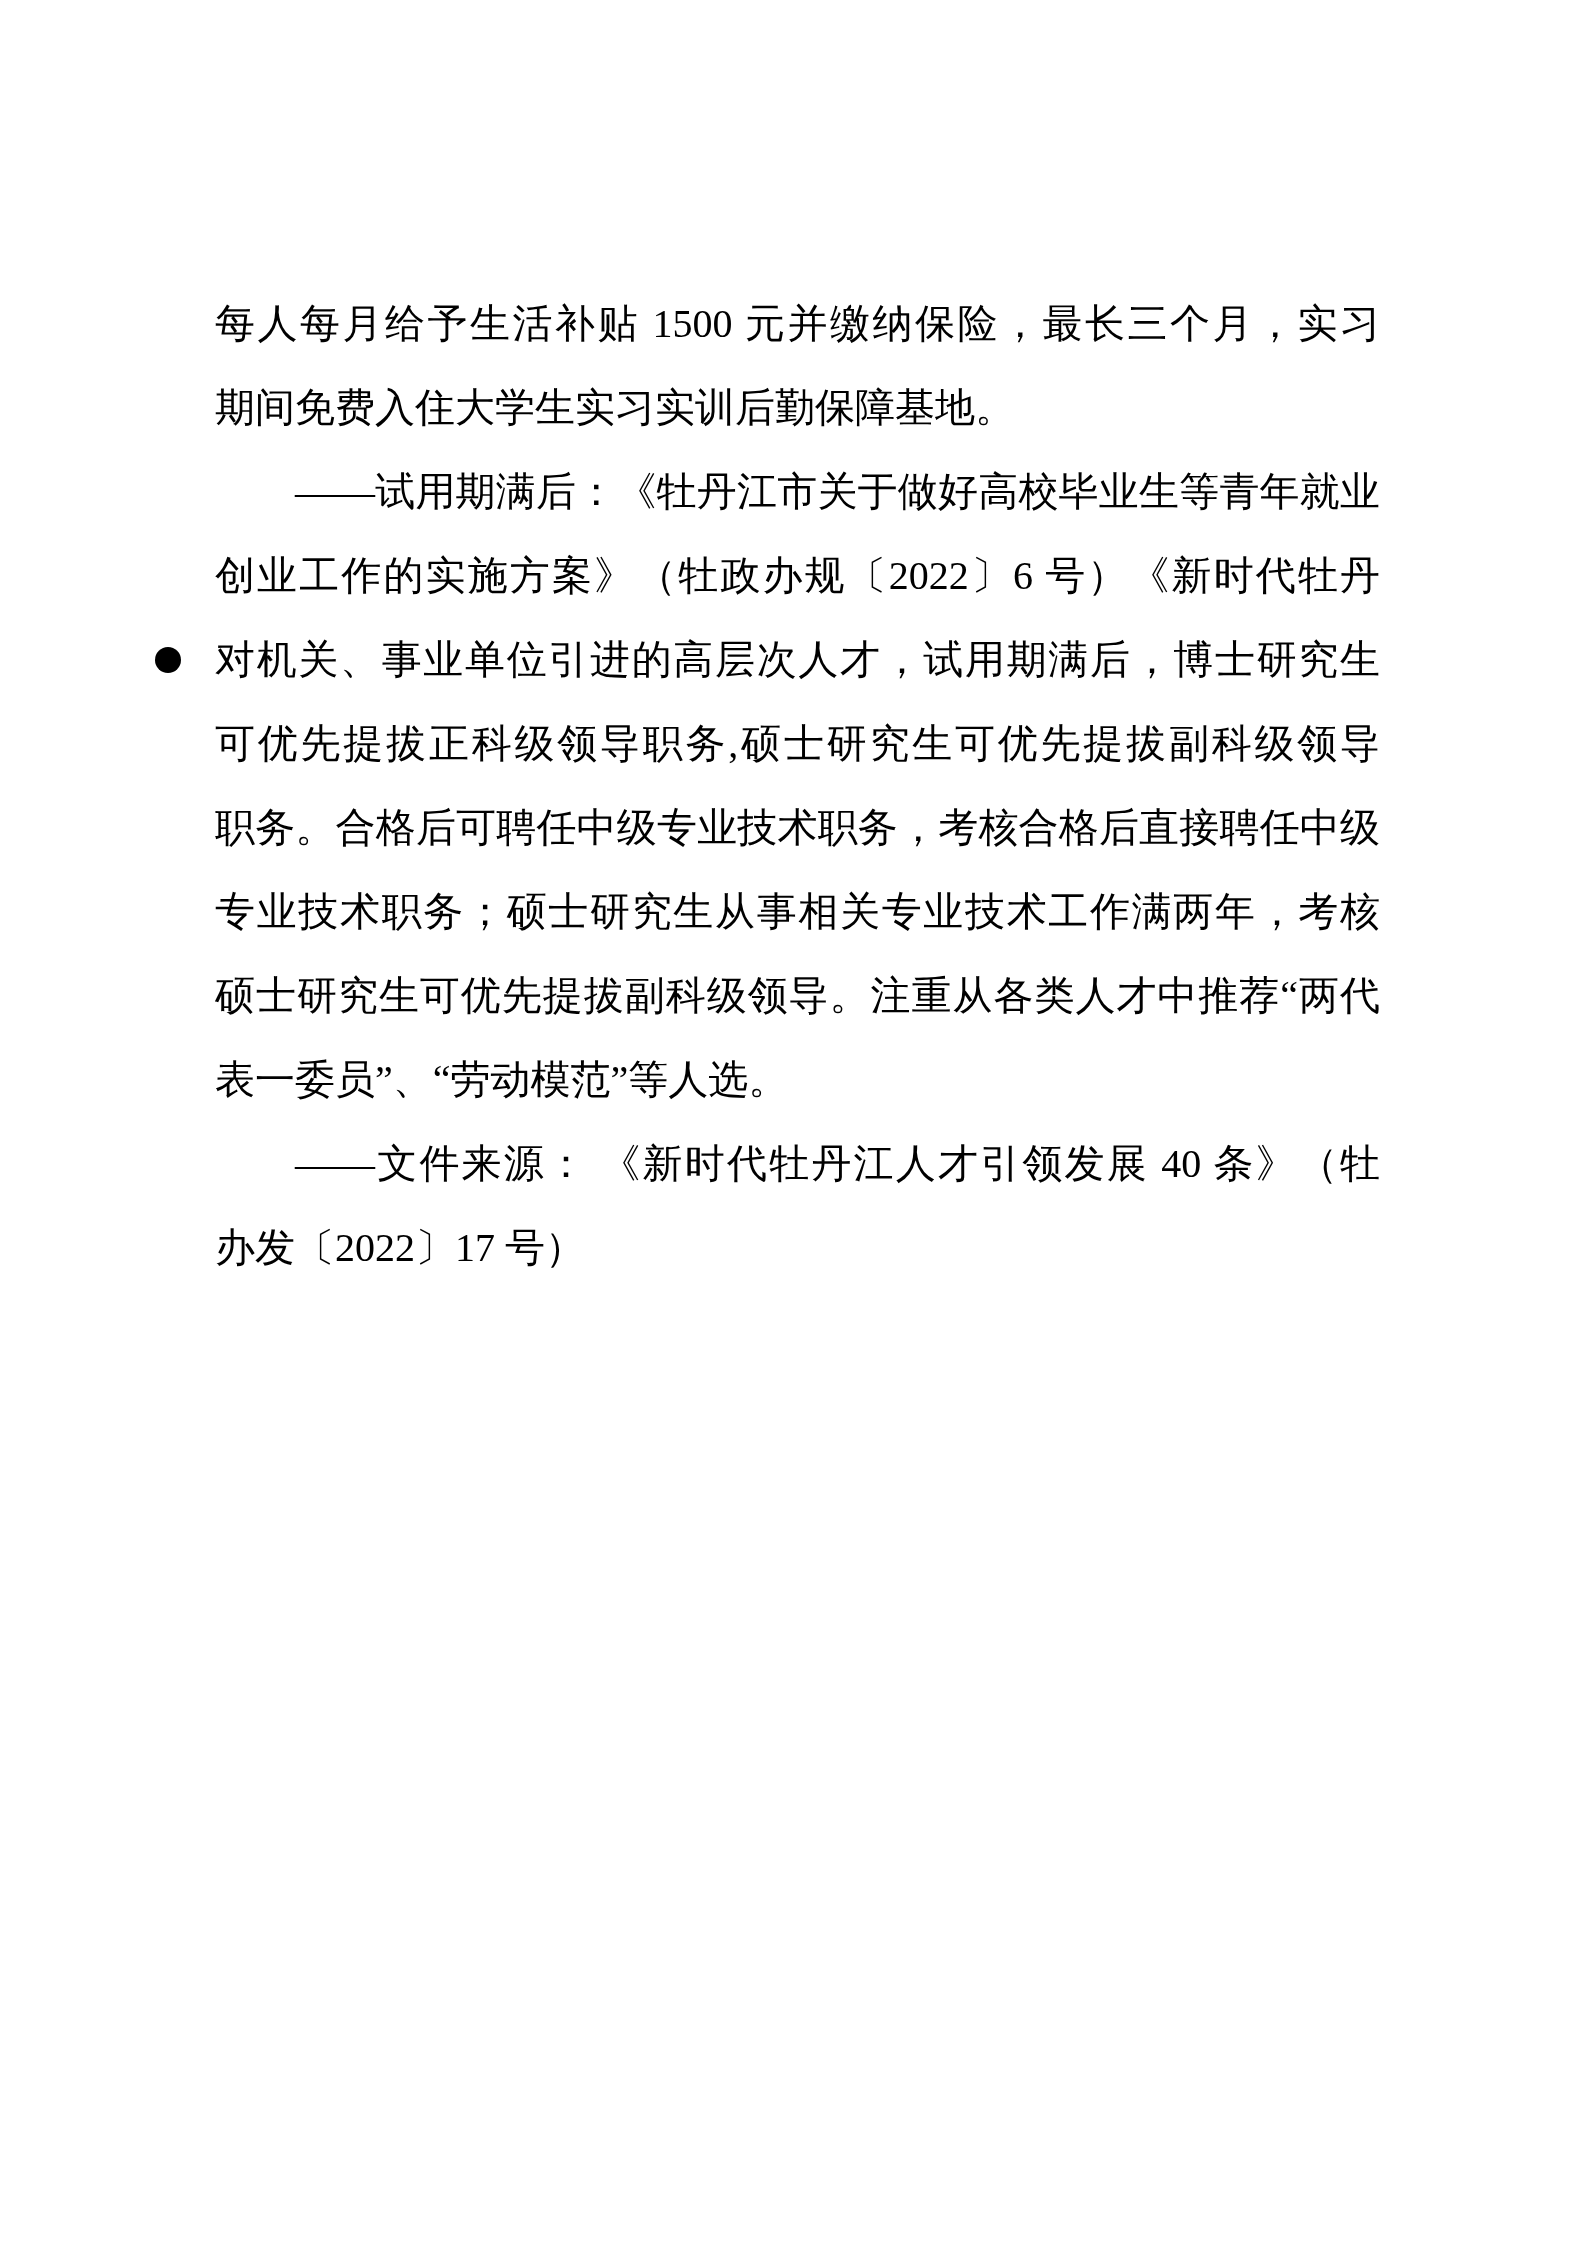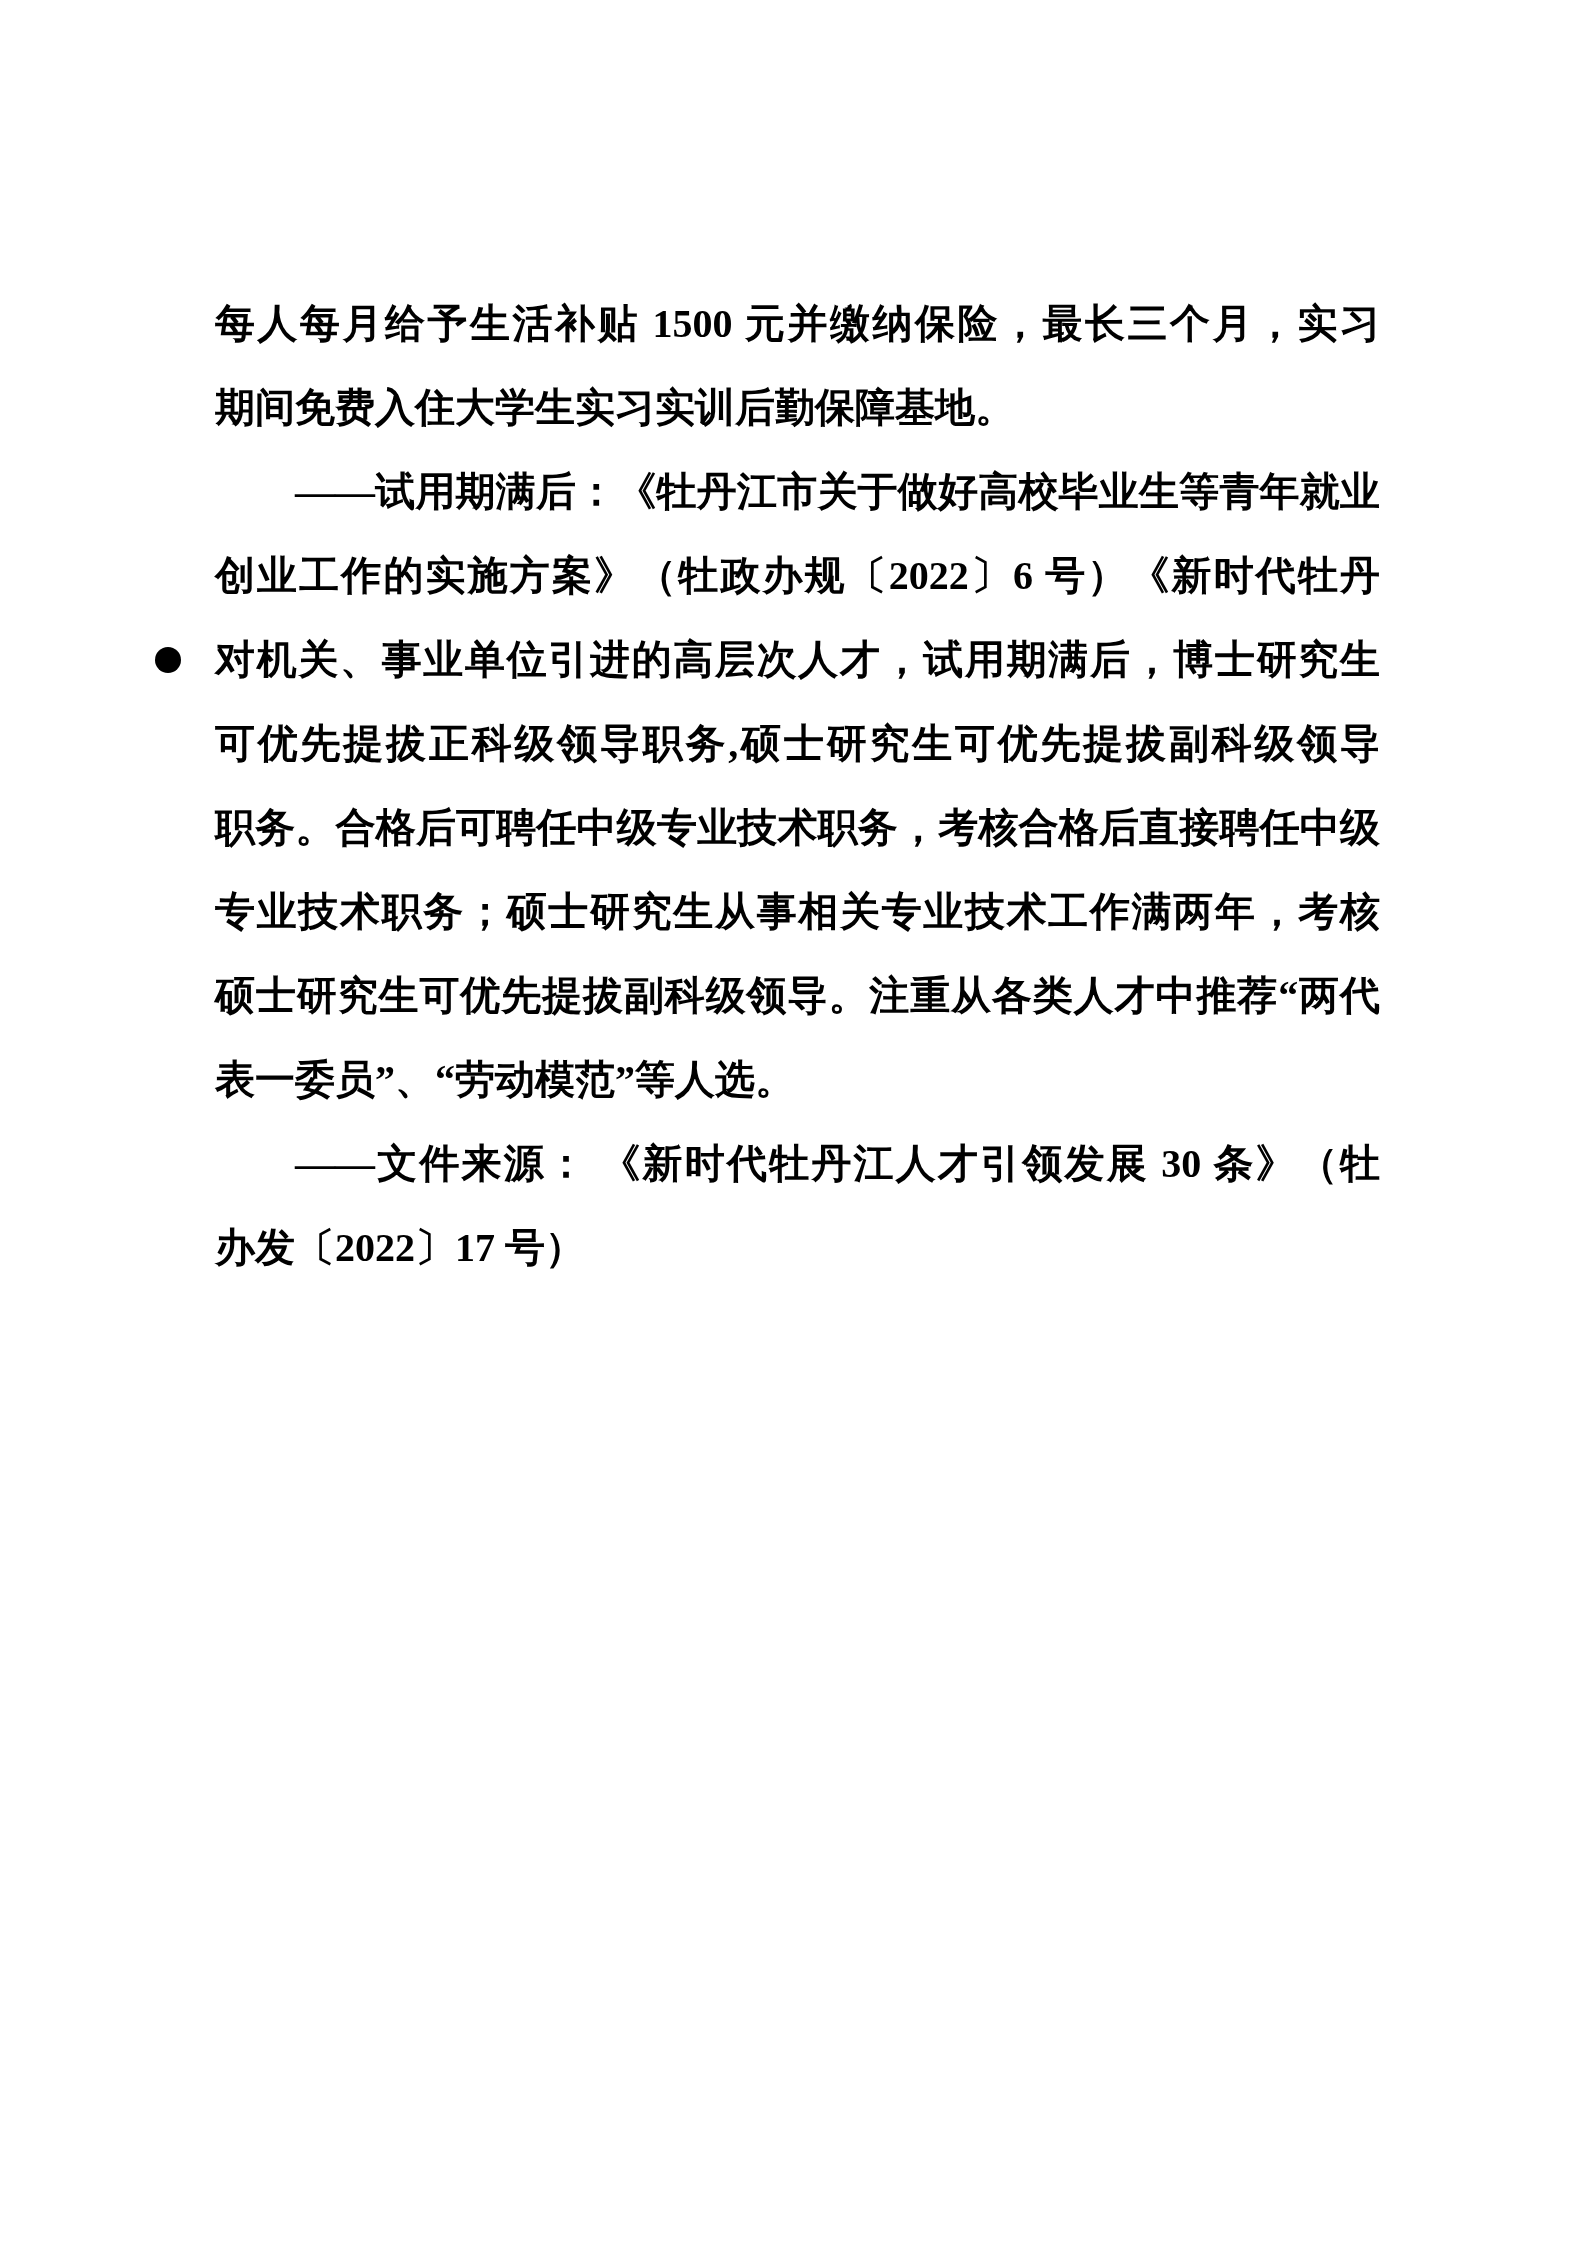--- a/index.html
+++ b/index.html
@@ -7,21 +7,20 @@
     padding: 0;
     background: #ffffff;
   }
   .page {
     position: relative;
     width: 1588px;
     height: 2245px;
     background: #ffffff;
     overflow: hidden;
     font-family: "Liberation Serif", "DejaVu Serif", serif;
-    font-weight: bold;
   }
   .doc-body {
     position: absolute;
     left: 215px;
     top: 282px;
     width: 1165px;
   }
   .text-line {
     position: relative;
     height: 84px;
@@ -57,16 +56,16 @@
       <div class="text-line justify"><span>每人每月给予生活补贴 1500 元并缴纳保险，最长三个月，实习</span></div>
       <div class="text-line"><span>期间免费入住大学生实习实训后勤保障基地。</span></div>
       <div class="text-line justify indent2"><span>——试用期满后：《牡丹江市关于做好高校毕业生等青年就业</span></div>
       <div class="text-line justify"><span>创业工作的实施方案》（牡政办规〔2022〕6 号）《新时代牡丹</span></div>
       <div class="text-line justify"><span class="bullet-icon"></span><span>对机关、事业单位引进的高层次人才，试用期满后，博士研究生</span></div>
       <div class="text-line justify"><span>可优先提拔正科级领导职务,硕士研究生可优先提拔副科级领导</span></div>
       <div class="text-line justify"><span>职务。合格后可聘任中级专业技术职务，考核合格后直接聘任中级</span></div>
       <div class="text-line justify"><span>专业技术职务；硕士研究生从事相关专业技术工作满两年，考核</span></div>
       <div class="text-line justify"><span>硕士研究生可优先提拔副科级领导。注重从各类人才中推荐“两代</span></div>
       <div class="text-line"><span>表一委员”、“劳动模范”等人选。</span></div>
-      <div class="text-line justify indent2"><span>——文件来源： 《新时代牡丹江人才引领发展 30 条》（牡</span></div>
+      <div class="text-line justify indent2"><span>——文件来源： 《新时代牡丹江人才引领发展 40 条》（牡</span></div>
       <div class="text-line"><span>办发〔2022〕17 号）</span></div>
     </div>
 </div>
 
 </body></html>

